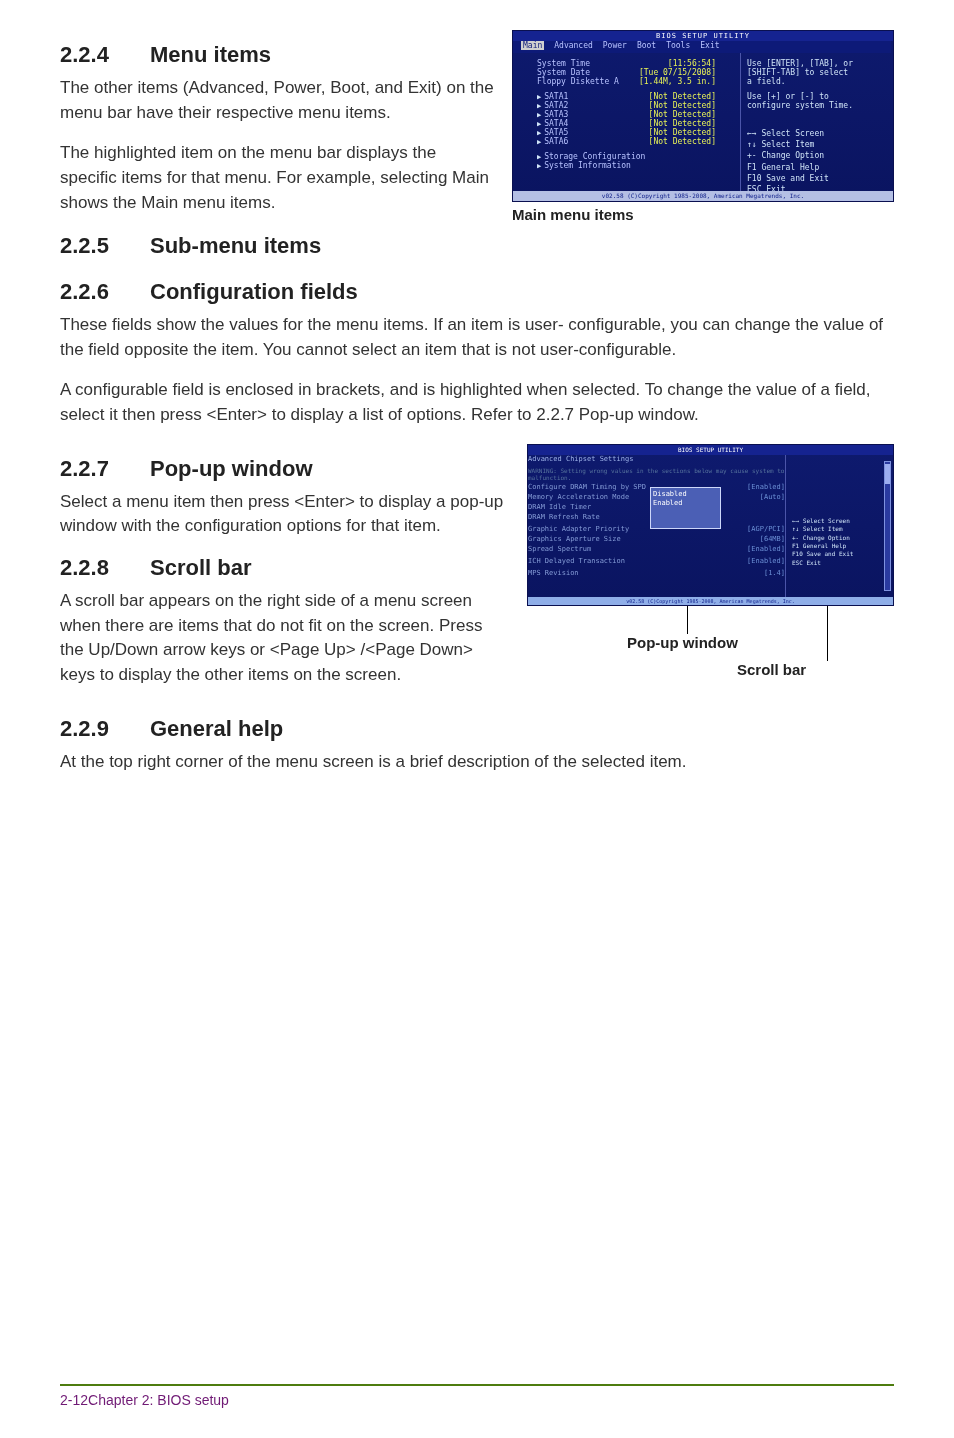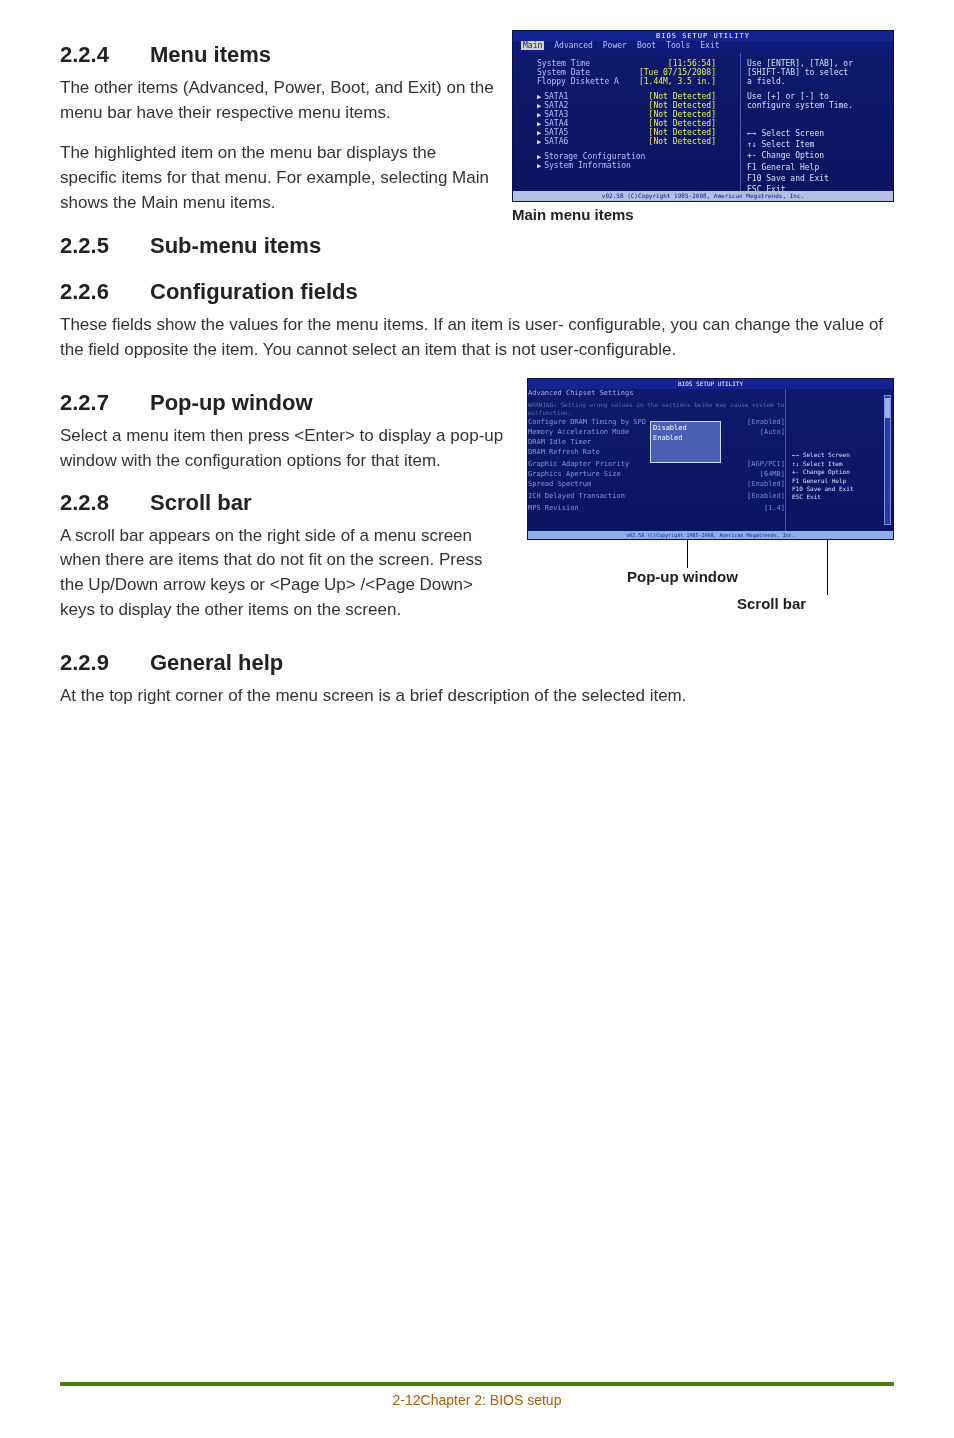--- a/index.html
+++ b/index.html
@@ -35,21 +35,21 @@
 .bios2 .title2{color:#9db2e8;margin-bottom:4px}
 .bios2 .warn{color:#55719c;font-size:6px;line-height:1.2}
 .bios2 .fld{display:flex;justify-content:space-between;margin-top:2px}
 .bios2 .fld .v{color:#6b8fd5}
 .bios2 .popup{position:absolute;top:42px;left:122px;width:65px;height:36px;background:#4b5fb5;border:1px solid #cdd7fa;color:#fff;font-size:7px;padding:2px}
 .bios2 .popup .o{line-height:1.3}
 .bios2 .foot{position:absolute;bottom:0;left:0;right:0;height:8px;background:#8faee8;text-align:center;font-size:5px;line-height:8px;color:#10208a}
 .pointer-wrap{position:relative;width:365px;height:90px}
 .pointer-wrap .lbl{position:absolute;font-size:15px;font-weight:bold;color:#222}
 .pointer-wrap .ln{position:absolute;background:#000}
-.footer{position:absolute;left:60px;right:60px;bottom:30px;border-top:4px solid #4d7c0f;padding-top:6px;display:flex;justify-content:center;font-size:14px;color:#a16207}
+.footer{position:absolute;left:60px;right:60px;bottom:30px;border-top:2px solid #4d7c0f;padding-top:6px;display:flex;justify-content:flex-start;font-size:14px;color:#701a75}
 </style>
 </head>
 <body>
 
 <div class="page">
 
   <div class="two-col">
     <div class="txt">
       <h2><span class="num">2.2.4</span><span>Menu items</span></h2>
       <p>The other items (Advanced, Power, Boot, and Exit) on the menu bar have their respective menu items.</p>
@@ -130,20 +130,21 @@
         </div>
         <div class="foot">v02.58 (C)Copyright 1985-2008, American Megatrends, Inc.</div>
       </div>
       <div class="fig-cap">Main menu items</div>
     </div>
   </div>
 
 
   <h2><span class="num">2.2.6</span><span>Configuration fields</span></h2>
   <p>These fields show the values for the menu items. If an item is user- configurable, you can change the value of the field opposite the item. You cannot select an item that is not user-configurable.</p>
+  <p>A configurable field is enclosed in brackets, and is highlighted when selected. To change the value of a field, select it then press &lt;Enter&gt; to display a list of options. Refer to 2.2.7 Pop-up window.</p>
 
   <div class="two-col">
     <div class="txt">
       <h2><span class="num">2.2.7</span><span>Pop-up window</span></h2>
       <p>Select a menu item then press &lt;Enter&gt; to display a pop-up window with the configuration options for that item.</p>
       <h2><span class="num">2.2.8</span><span>Scroll bar</span></h2>
       <p>A scroll bar appears on the right side of a menu screen when there are items that do not fit on the screen. Press the Up/Down arrow keys or &lt;Page Up&gt; /&lt;Page Down&gt; keys to display the other items on the screen.</p>
     </div>
     <div class="fig">
       <div class="bios2">

